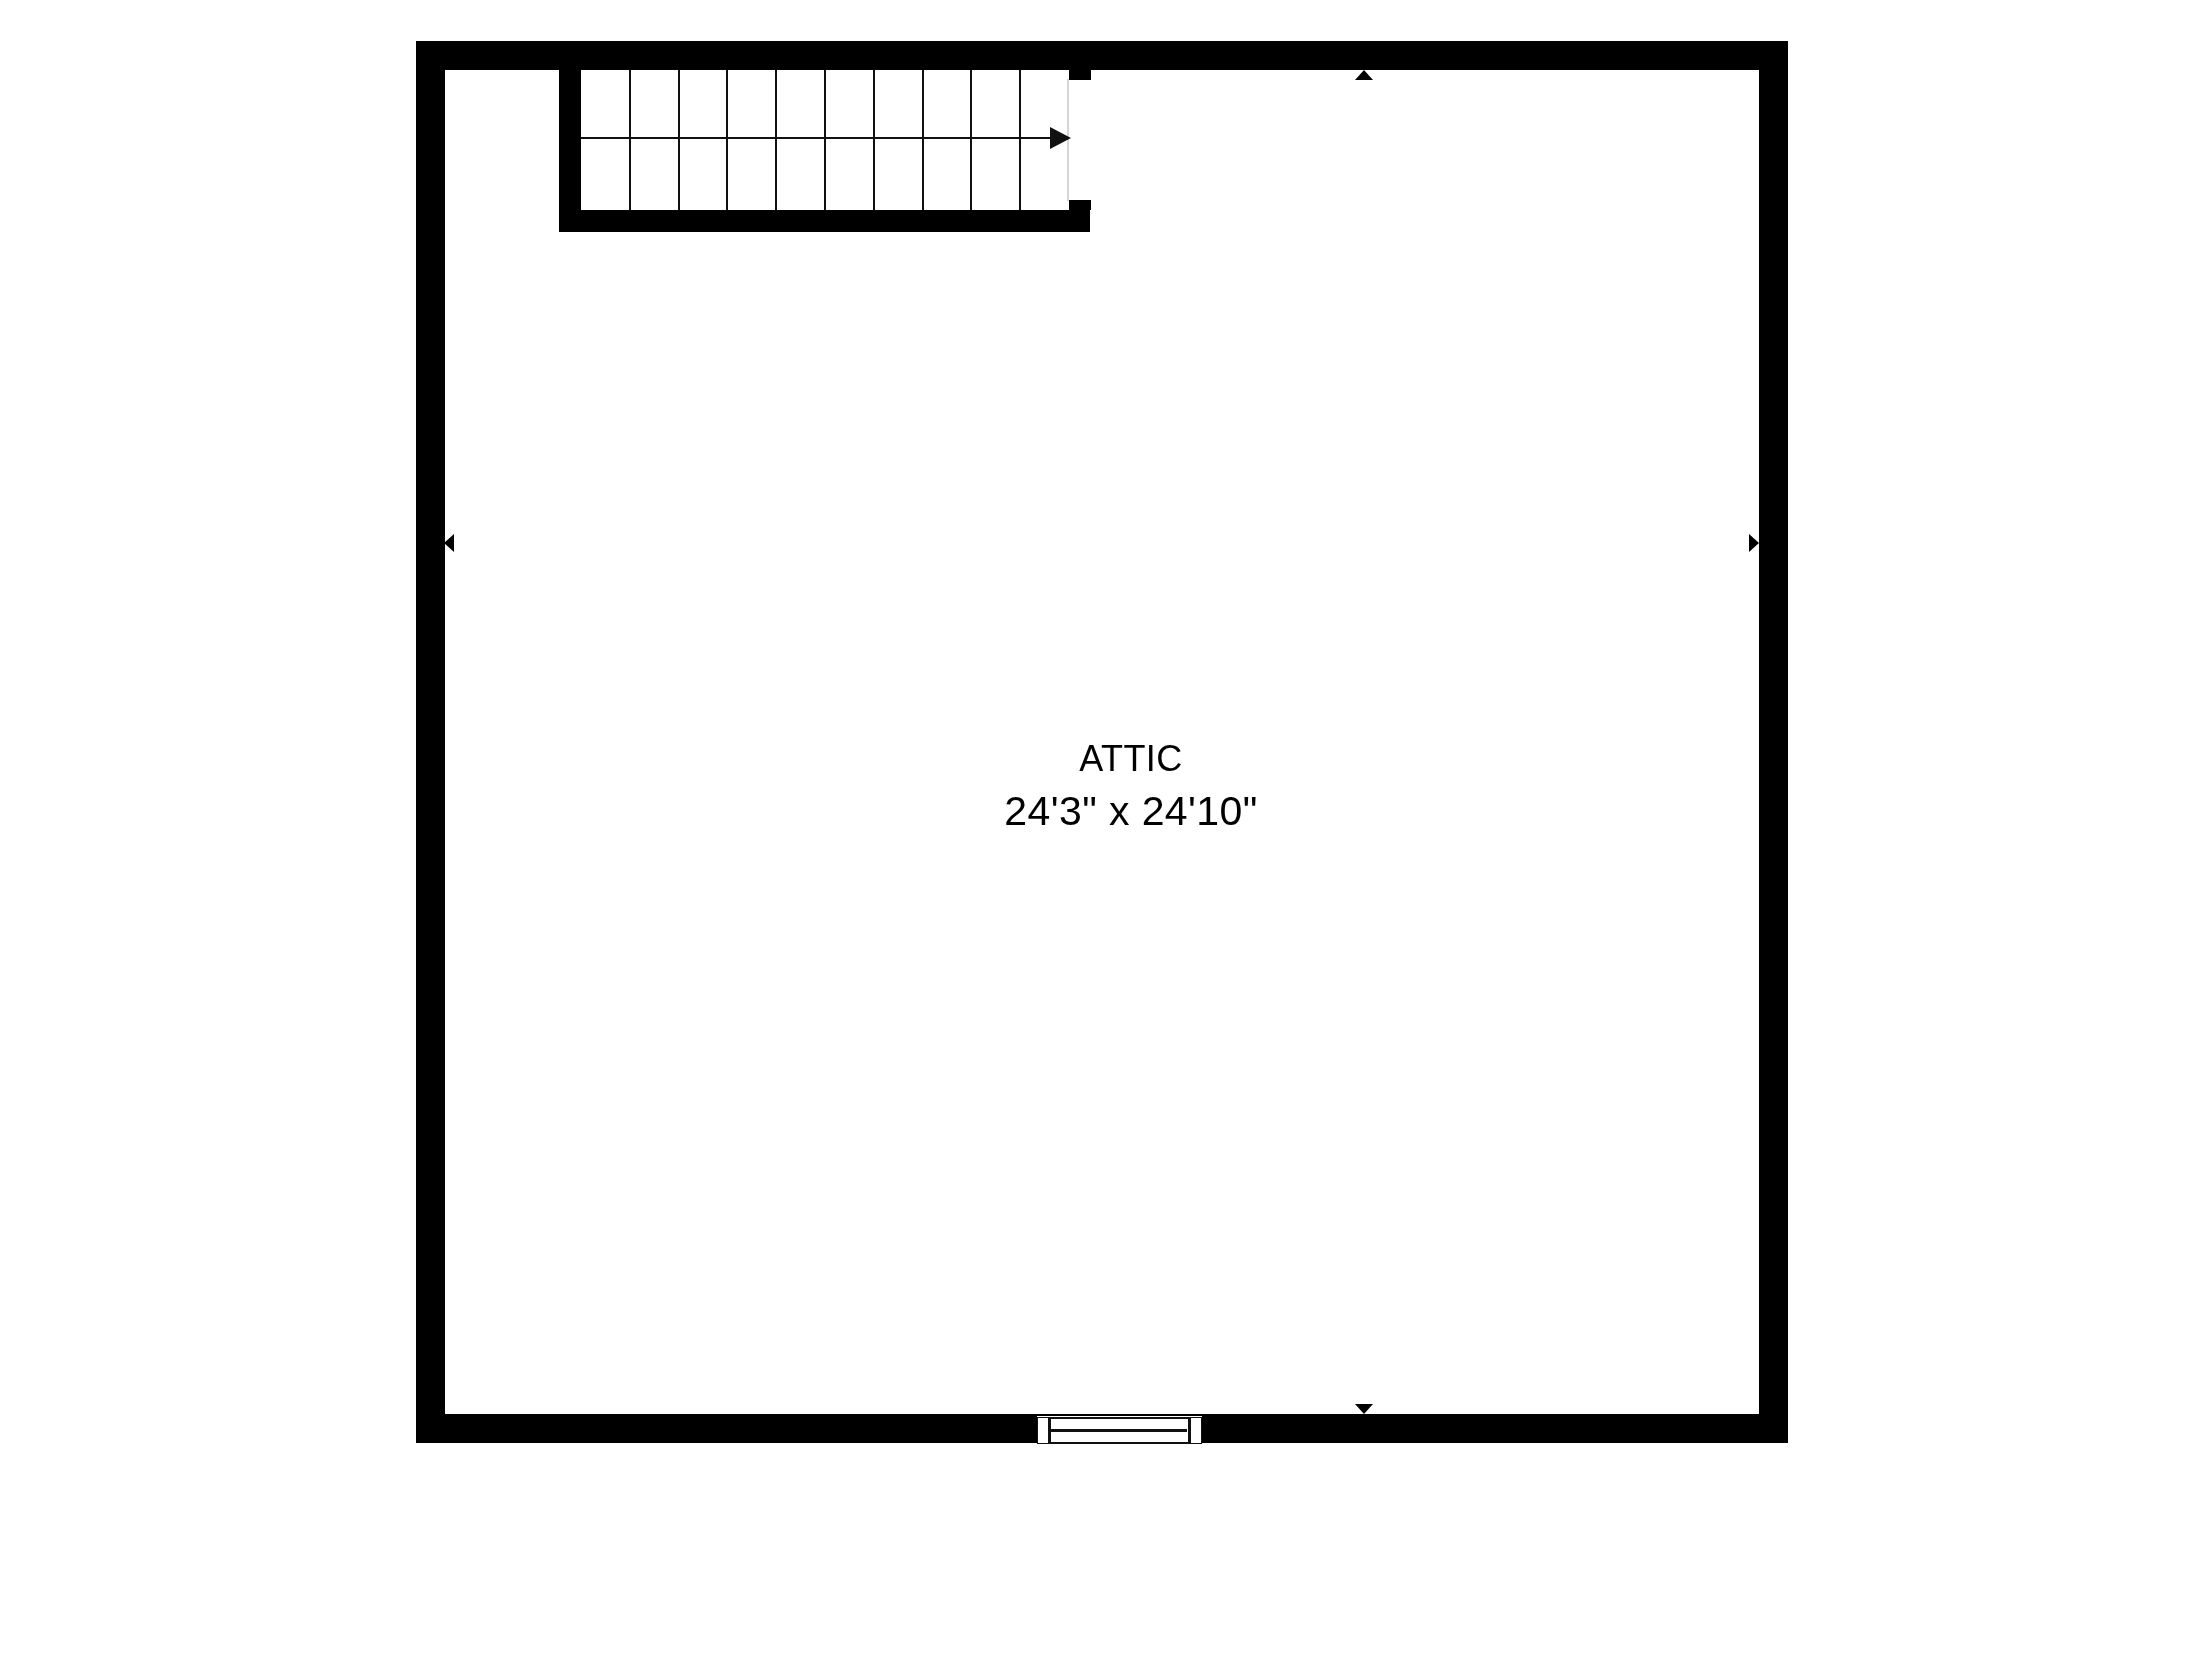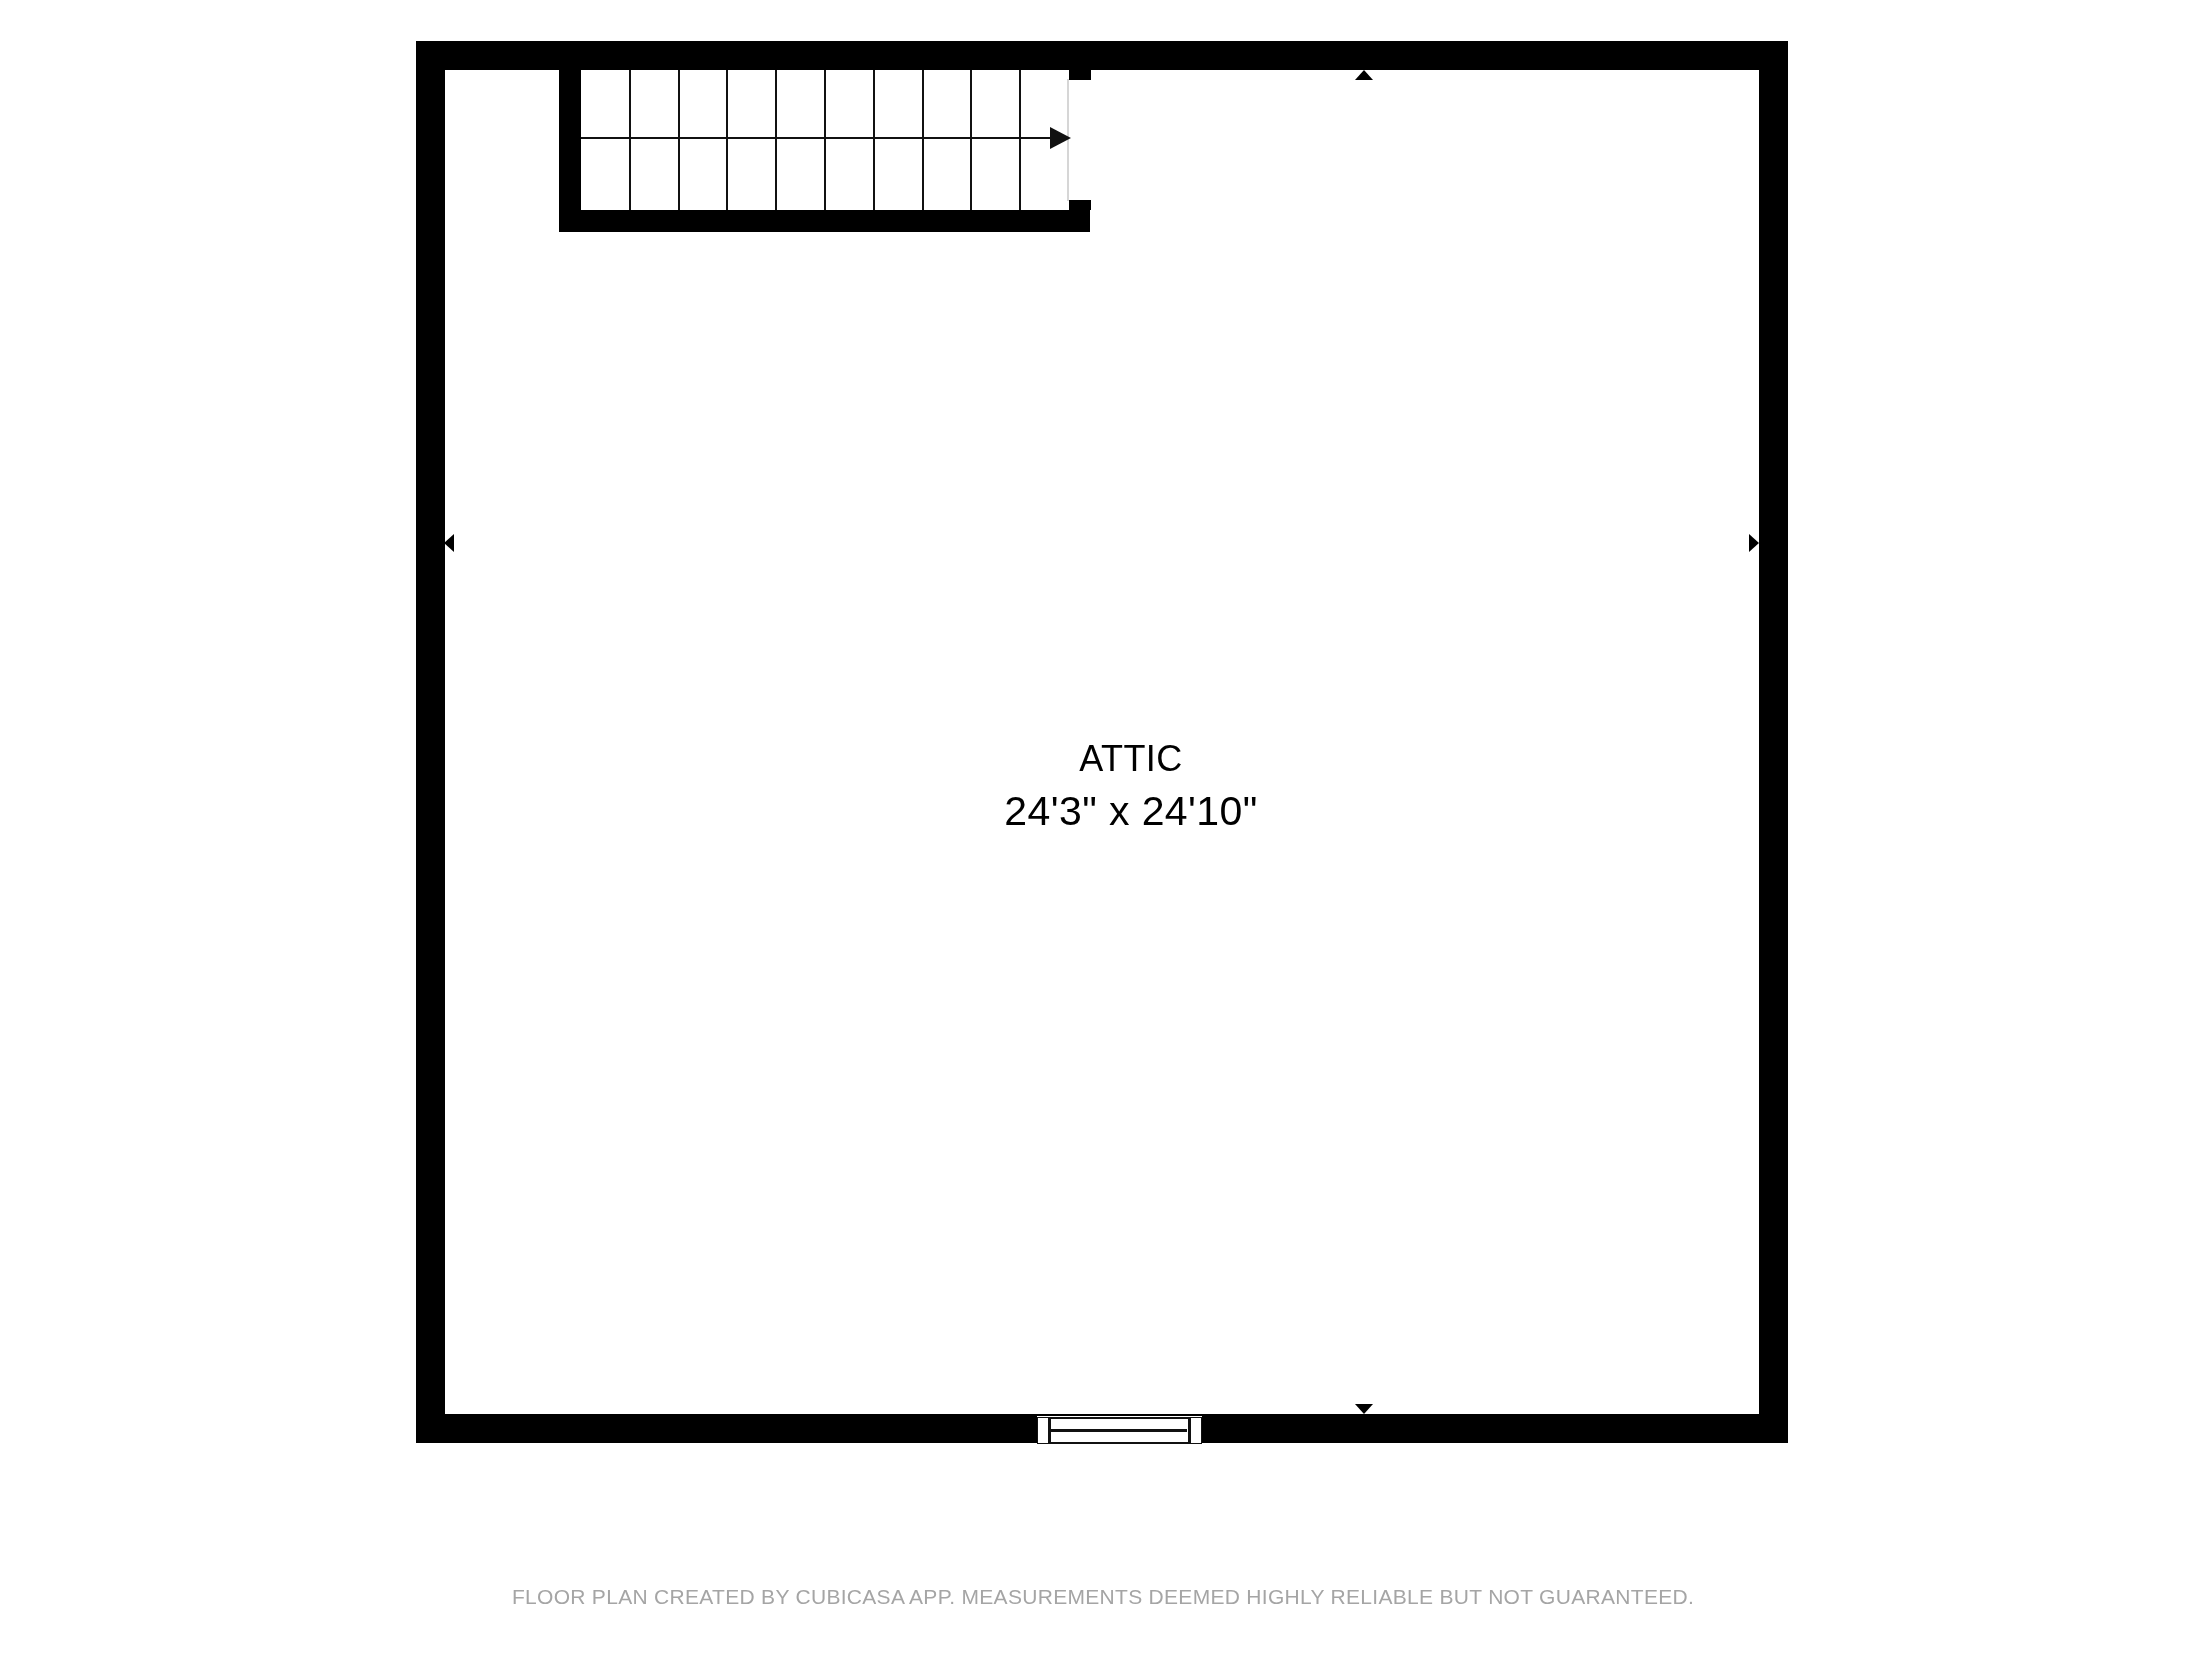--- a/index.html
+++ b/index.html
@@ -129,15 +129,14 @@
   <div class="abs marker marker-top"></div>
   <div class="abs marker marker-bottom"></div>
   <div class="abs marker marker-left"></div>
   <div class="abs marker marker-right"></div>
 
   <div class="abs room-label">
     <div class="room-name">ATTIC</div>
     <div class="room-dimensions">24'3" x 24'10"</div>
   </div>
 
-  <div class="abs footer-disclaimer">FLOOR PLAN CREATED BY CUBICASA APP. MEASUREMENTS DEEMED HIGHLY RELIABLE BUT NOT GUARANTEED.</div>
 </div>
 
 
 </body></html>

